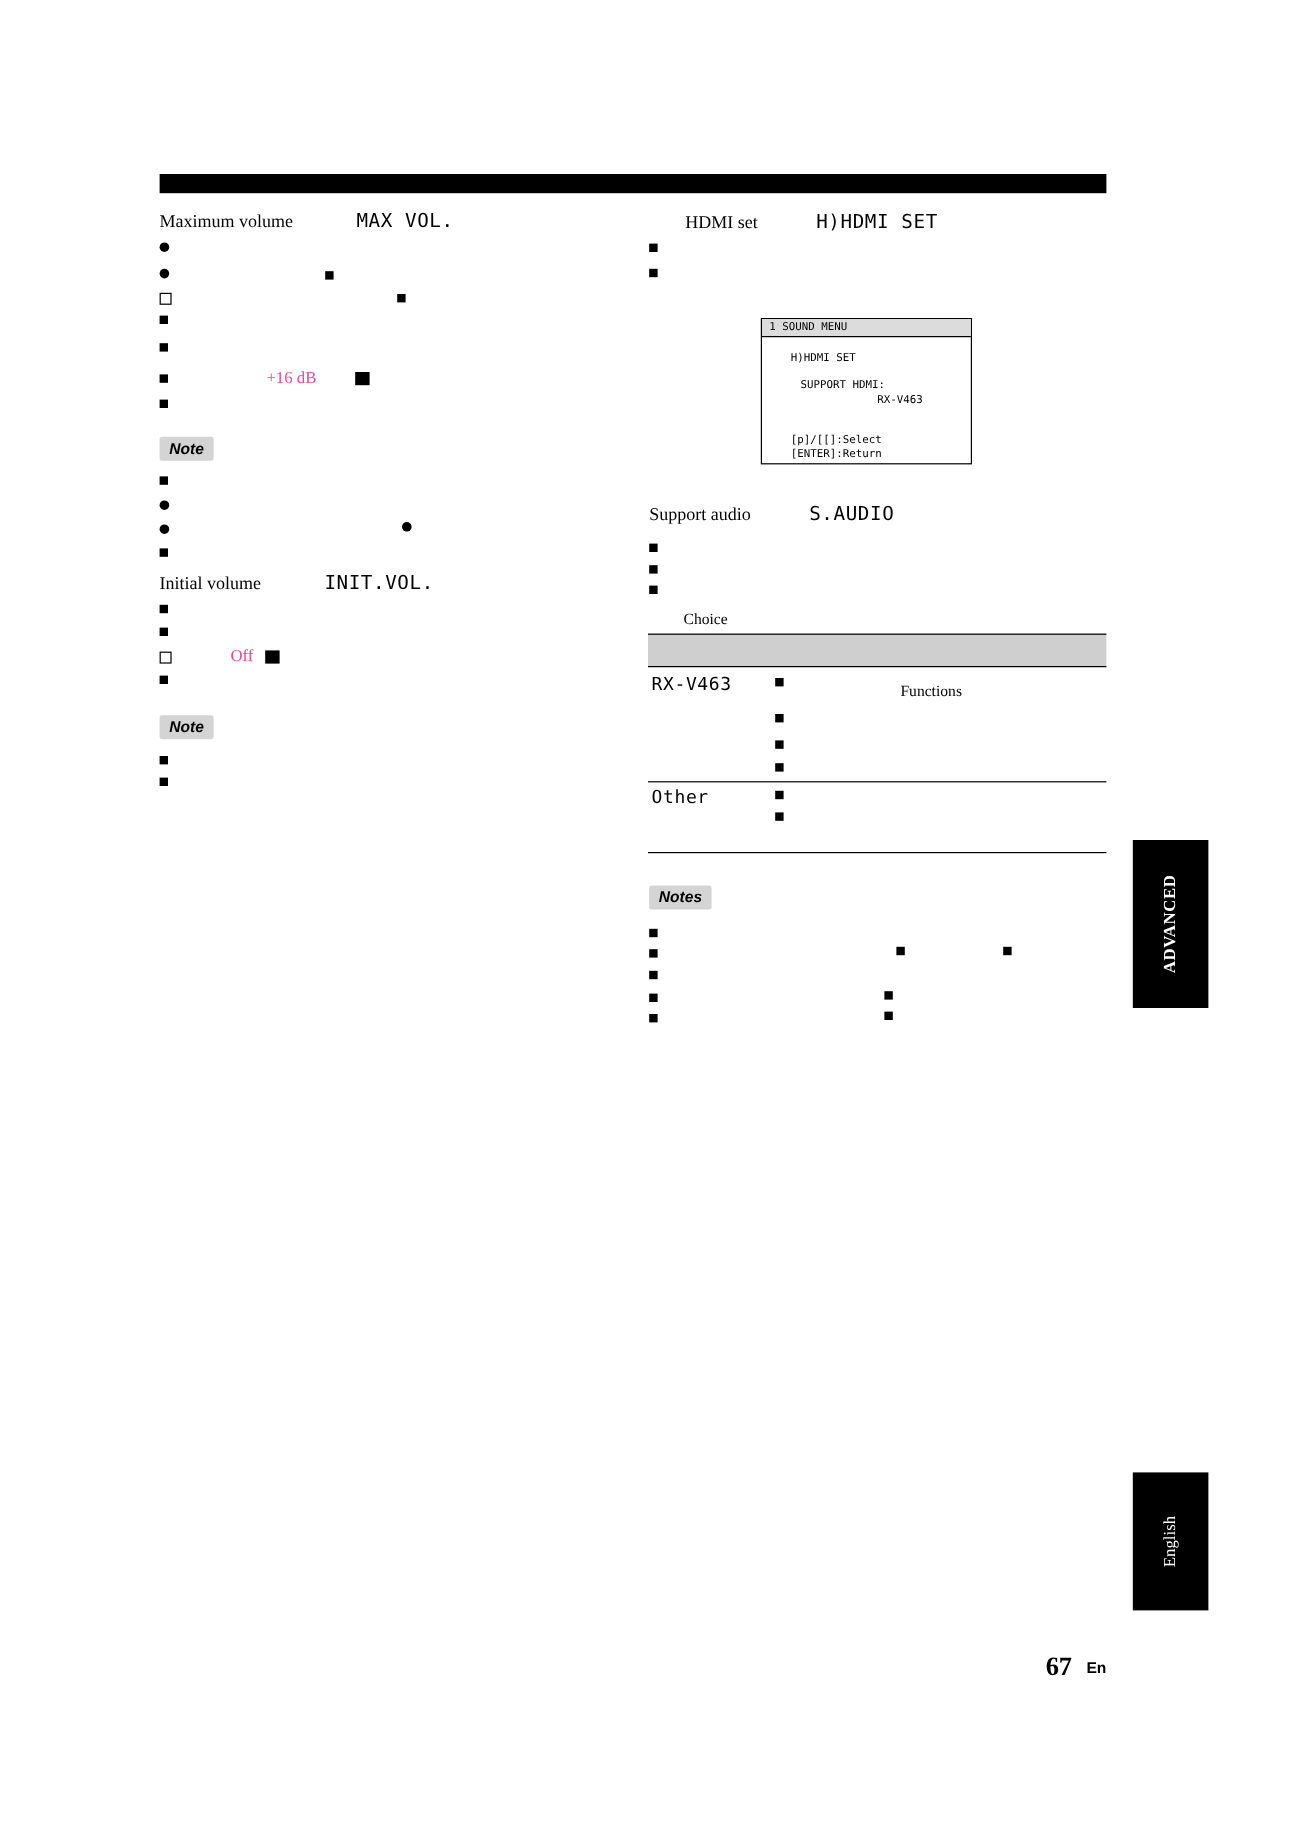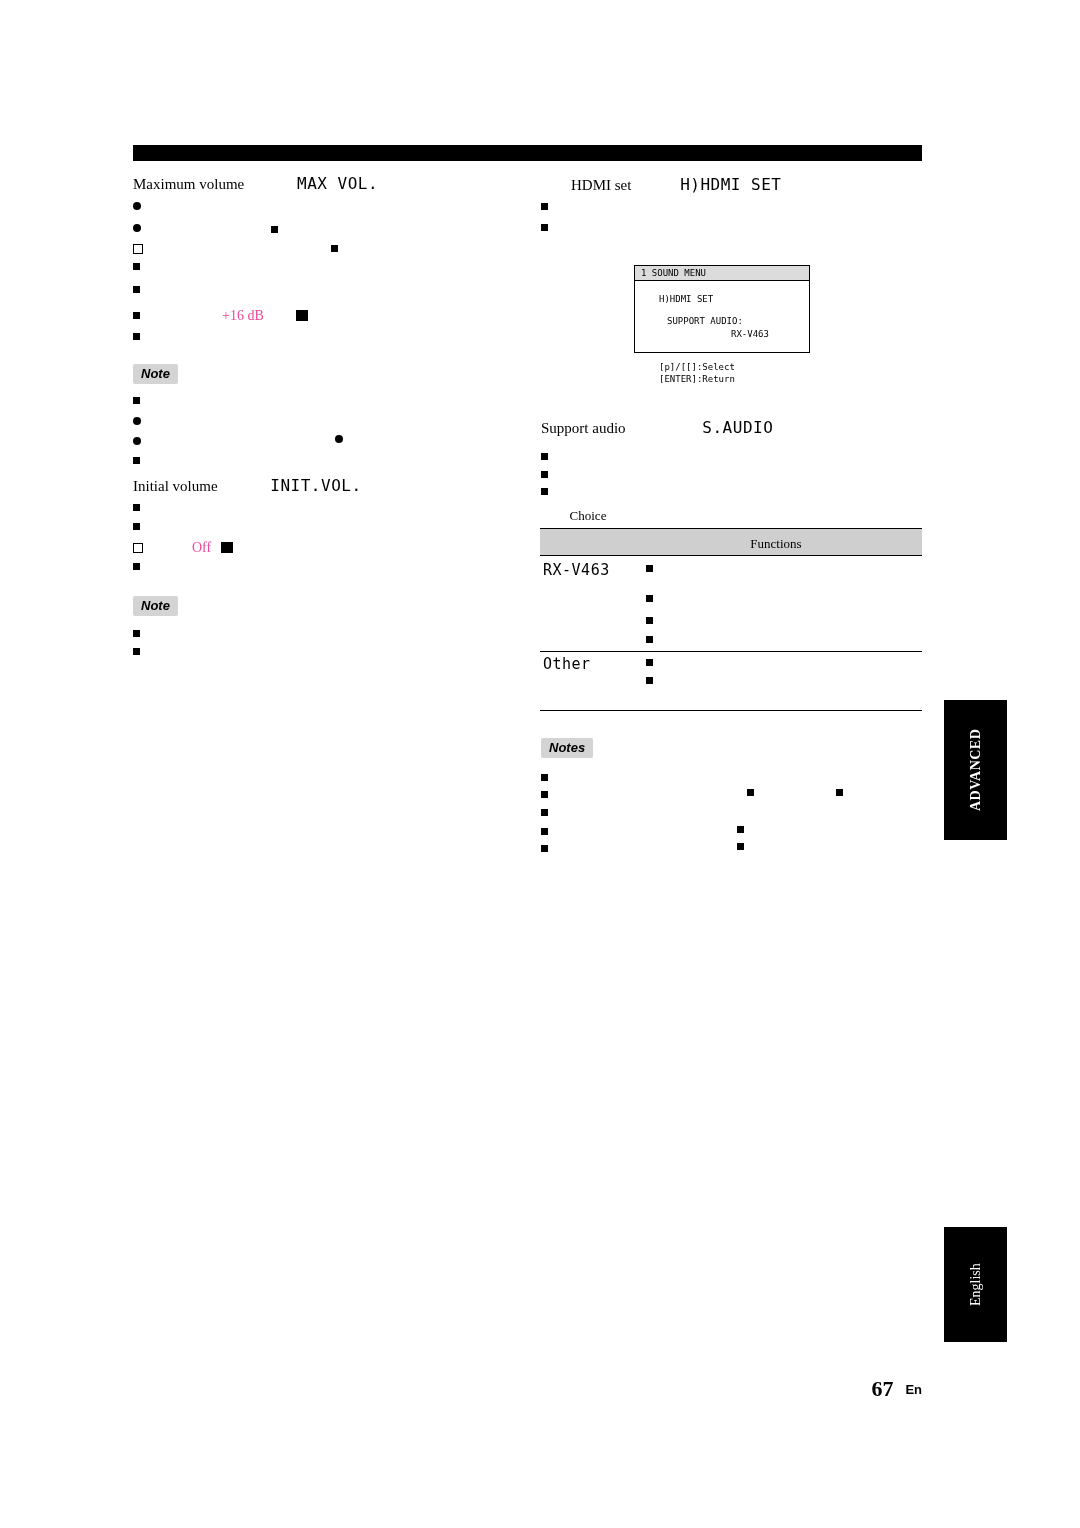--- a/index.html
+++ b/index.html
@@ -102,21 +102,21 @@
     color: #ec4899;
     white-space: nowrap;
   }
 
   
   .osd {
     position: absolute;
     left: 634px;
     top: 265px;
     width: 176px;
-    height: 88px;
+    height: 122px;
     border: 1px solid #000;
     background: #ffffff;
     box-sizing: border-box;
   }
   .osd-title {
     position: absolute;
     left: 0; top: 0;
     width: 174px;
     height: 15px;
     background: #dcdcdc;
@@ -289,38 +289,38 @@
     <span>HDMI set</span>
     <span class="lcdtext" style="margin-left:14px;">H)HDMI SET</span>
   </div>
 
   <div class="sq" style="left:541px; top:203px;"></div>
   <div class="sq" style="left:541px; top:224px;"></div>
 
   <div class="osd">
     <div class="osd-title">1 SOUND MENU</div>
     <div class="osd-line" style="left:24px; top:28px;">H)HDMI SET</div>
-    <div class="osd-line" style="left:32px; top:50px;">SUPPORT AUDIO:</div>
+    <div class="osd-line" style="left:32px; top:50px;">SUPPORT HDMI:</div>
     <div class="osd-line" style="left:96px; top:63px;">RX-V463</div>
     <div class="osd-line" style="left:24px; top:96px;">[p]/[[]:Select</div>
     <div class="osd-line" style="left:24px; top:108px;">[ENTER]:Return</div>
   </div>
 
   <div class="heading" style="left:541px; top:418px;">
     <span>Support audio</span>
-    <span class="lcdtext" style="margin-left:42px;">S.AUDIO</span>
+    <span class="lcdtext" style="margin-left:14px;">S.AUDIO</span>
   </div>
 
   <div class="sq" style="left:541px; top:453px;"></div>
   <div class="sq" style="left:541px; top:471px;"></div>
   <div class="sq" style="left:541px; top:488px;"></div>
 
   <div class="tbl-header"></div>
   <div class="tbl-col-label" style="left:540px; top:508px; width:96px;">Choice</div>
-  <div class="tbl-col-label" style="left:690px; top:536px; width:172px;">Functions</div>
+  <div class="tbl-col-label" style="left:690px; top:568px; width:172px;">Functions</div>
 
   <div class="tbl-choice" style="left:543px; top:561px;">RX-V463</div>
   <div class="sq" style="left:646px; top:565px;"></div>
   <div class="sq" style="left:646px; top:595px;"></div>
   <div class="sq" style="left:646px; top:617px;"></div>
   <div class="sq" style="left:646px; top:636px;"></div>
   <div class="tbl-rule" style="top:651px;"></div>
 
   <div class="tbl-choice" style="left:543px; top:655px;">Other</div>
   <div class="sq" style="left:646px; top:659px;"></div>

